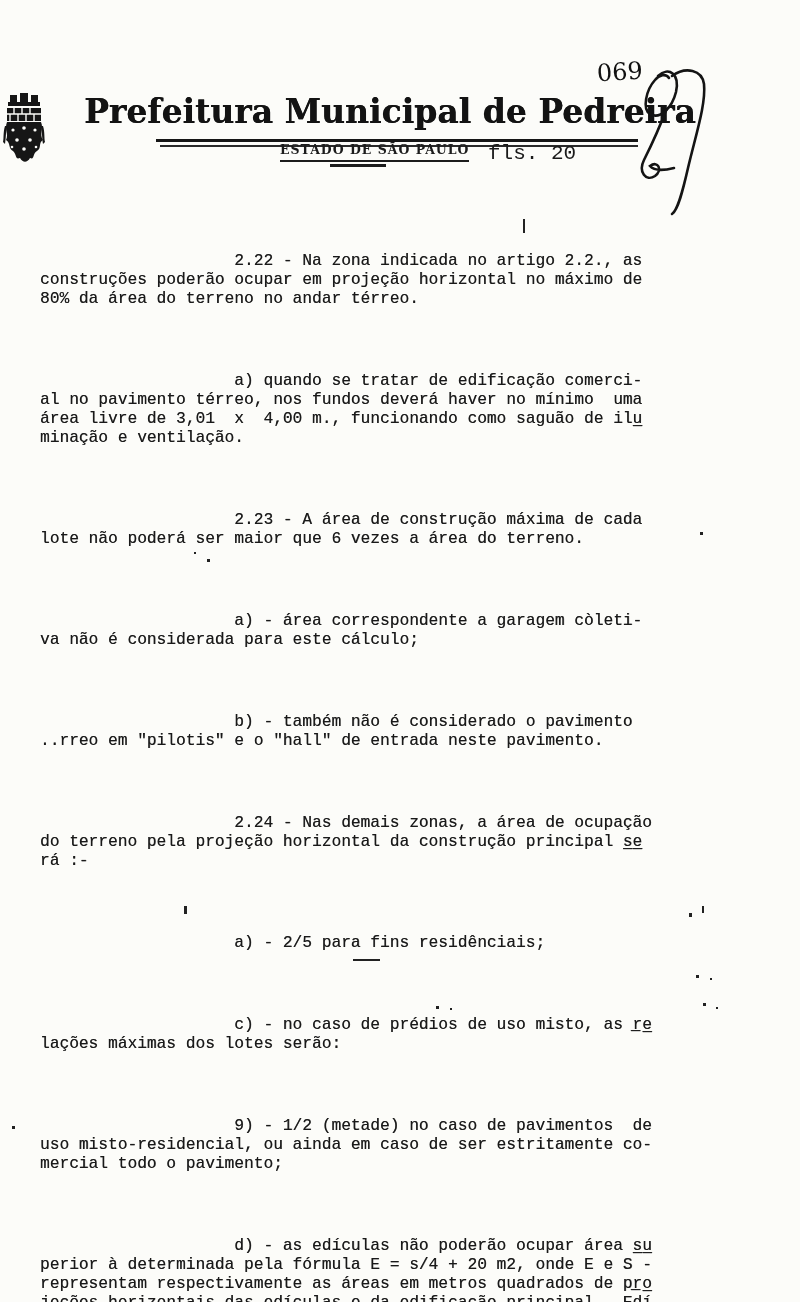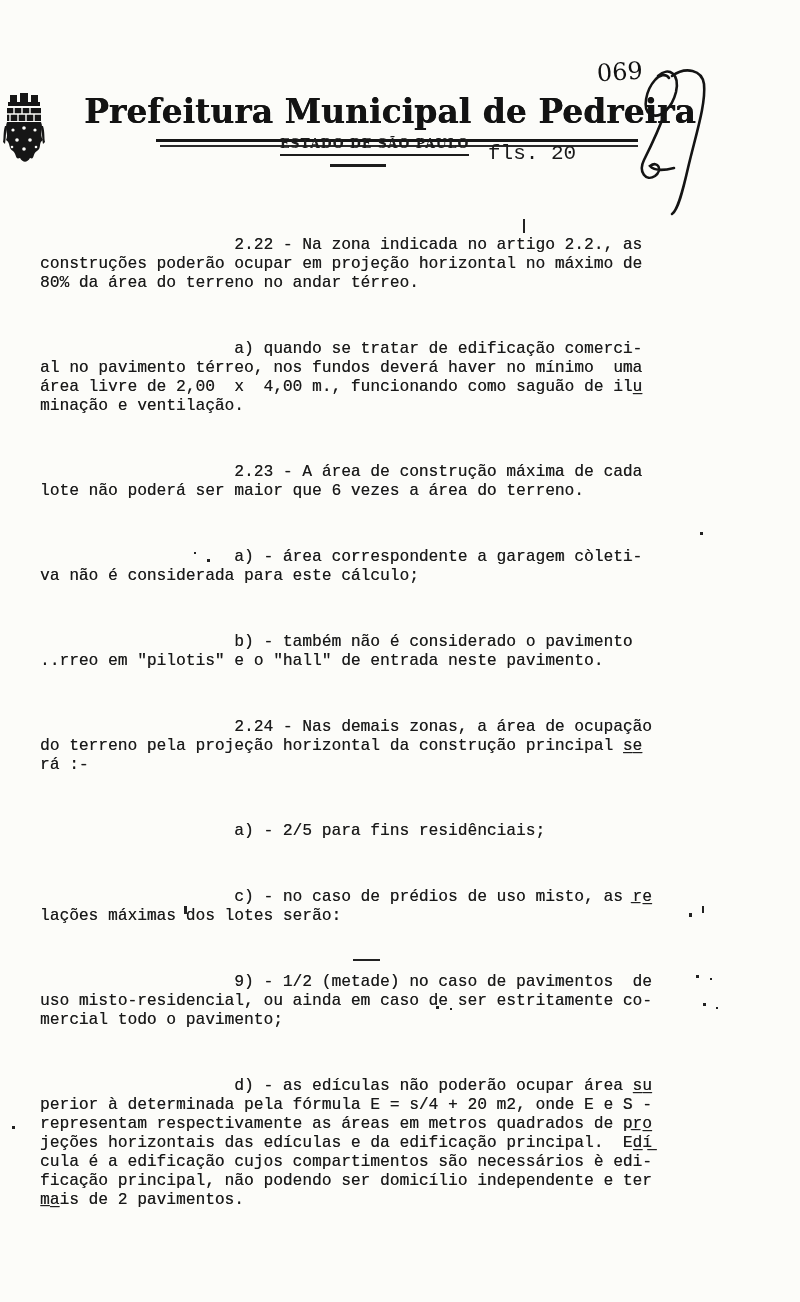--- a/index.html
+++ b/index.html
@@ -17,21 +17,21 @@
   .title{
     position:absolute;left:84px;top:94px;width:570px;
     font-family:"DejaVu Serif","Liberation Serif",serif;
     font-weight:700;font-size:33px;line-height:1.1;
     letter-spacing:0px;color:#131313;white-space:nowrap;
     text-shadow:0.4px 0 0 #131313;
   }
   .rule-a{position:absolute;left:156px;top:139px;width:482px;height:3px;background:#161616;}
   .rule-b{position:absolute;left:160px;top:145px;width:478px;height:2px;background:#2a2a2a;}
   .subtitle{
-    position:absolute;left:280px;top:136px;
+    position:absolute;left:280px;top:142px;
     font-family:"DejaVu Serif","Liberation Serif",serif;
     font-weight:700;font-size:12.5px;letter-spacing:1px;
     color:#1c1c1c;border-bottom:2px solid #1c1c1c;padding-bottom:3px;
     white-space:nowrap;
   }
   .subtitle-dash{position:absolute;left:330px;top:164px;width:56px;height:3px;background:#1c1c1c;}
   .folio{
     position:absolute;left:488px;top:142px;
     font-family:"Liberation Mono","DejaVu Sans Mono",monospace;
     font-size:21px;color:#1a1a1a;white-space:pre;
@@ -44,21 +44,21 @@
   }
   .signature{position:absolute;left:622px;top:64px;width:105px;height:180px;}
   
   .doc-body{
     position:absolute;left:40px;top:198px;width:720px;
     font-family:"Liberation Mono","DejaVu Sans Mono",monospace;
     font-size:16.2px;line-height:19px;color:#191919;
     white-space:pre;
     text-shadow:0.3px 0 0 rgba(20,20,20,0.65);
   }
-  .para{margin:0 0 9px 0;}
+  .para{margin:16px 0 9px 0;}
   
   .speck{position:absolute;background:#222;}
 </style>
 </head>
 <body>
 
 <div class="page">
 
   <svg class="crest" viewBox="0 0 42 78" xmlns="http://www.w3.org/2000/svg">
     <g fill="#161616">
@@ -108,21 +108,21 @@
       <path d="M50,12 C64,2 80,6 82,20 C84,40 74,70 66,104 C61,126 56,146 50,150"></path>
     </g>
   </svg>
 
   <div class="doc-body">
     <div class="para">                    2.22 - Na zona indicada no artigo 2.2., as
 construções poderão ocupar em projeção horizontal no máximo de
 80% da área do terreno no andar térreo.</div>
     <div class="para">                    a) quando se tratar de edificação comerci-
 al no pavimento térreo, nos fundos deverá haver no mínimo  uma
-área livre de 2,00  x  4,00 m., funcionando como saguão de ilu̲
+área livre de 3,01  x  4,00 m., funcionando como saguão de ilu̲
 minação e ventilação.</div>
     <div class="para">                    2.23 - A área de construção máxima de cada
 lote não poderá ser maior que 6 vezes a área do terreno.</div>
     <div class="para">                    a) - área correspondente a garagem còleti-
 va não é considerada para este cálculo;</div>
     <div class="para">                    b) - também não é considerado o pavimento
 ..rreo em "pilotis" e o "hall" de entrada neste pavimento.</div>
     <div class="para">                    2.24 - Nas demais zonas, a área de ocupação
 do terreno pela projeção horizontal da construção principal s̲e̲
 rá :-</div>

